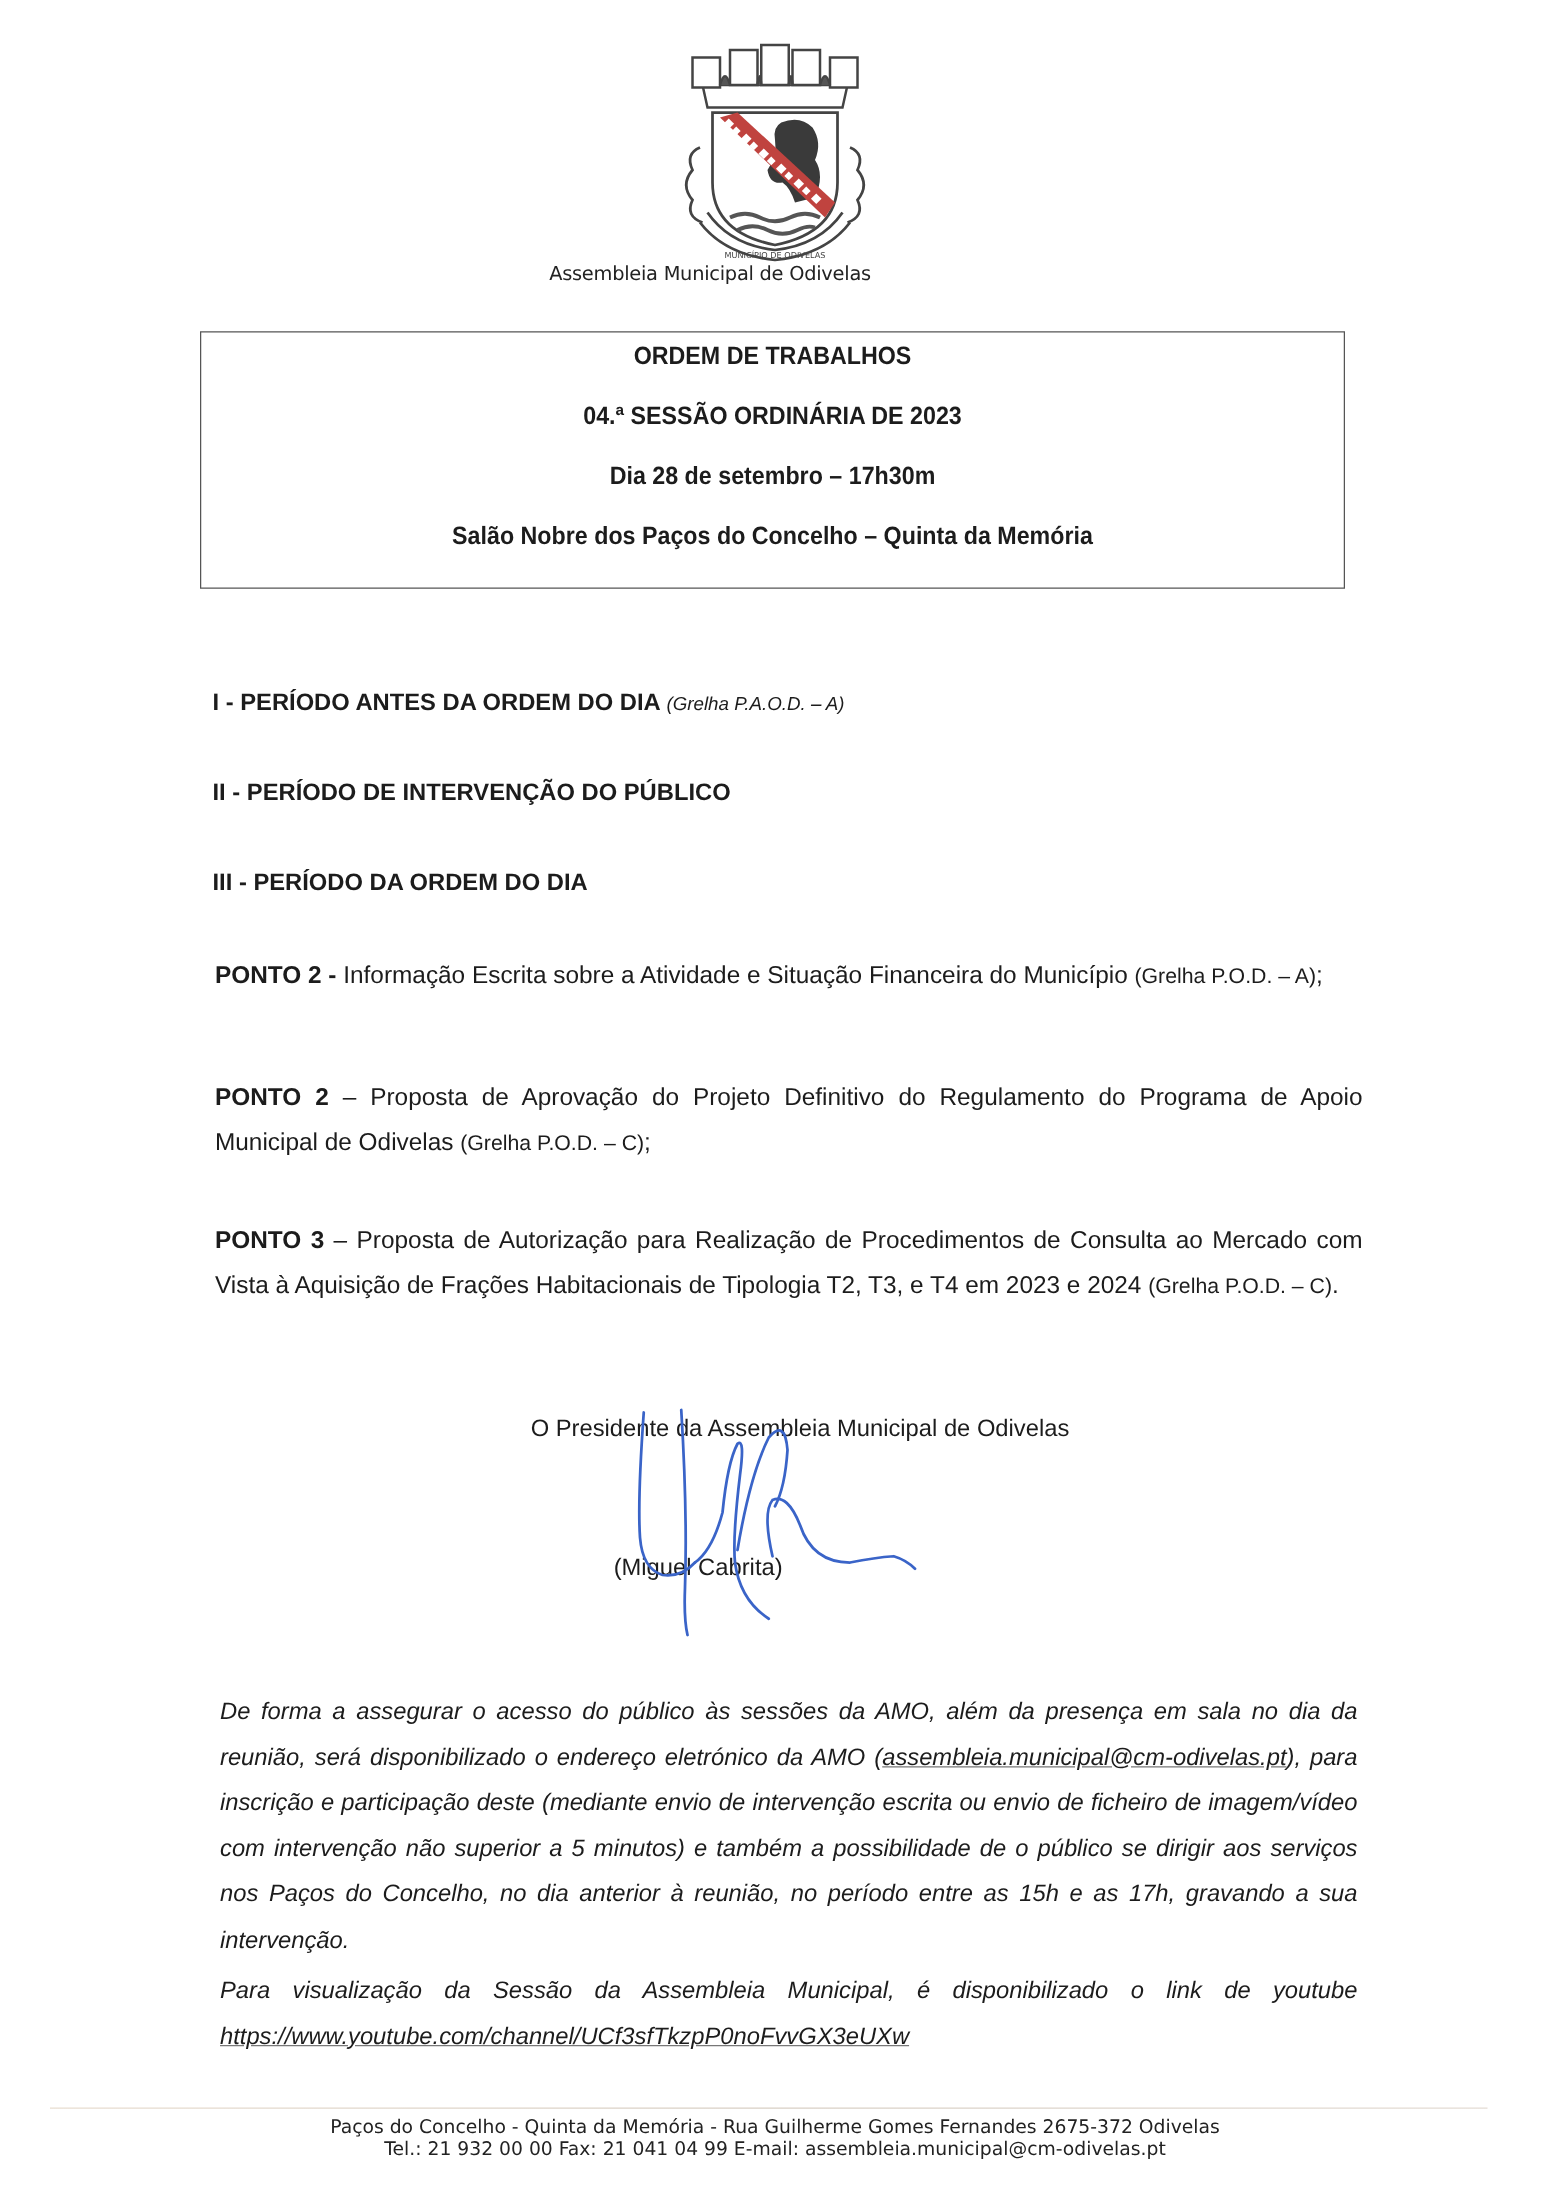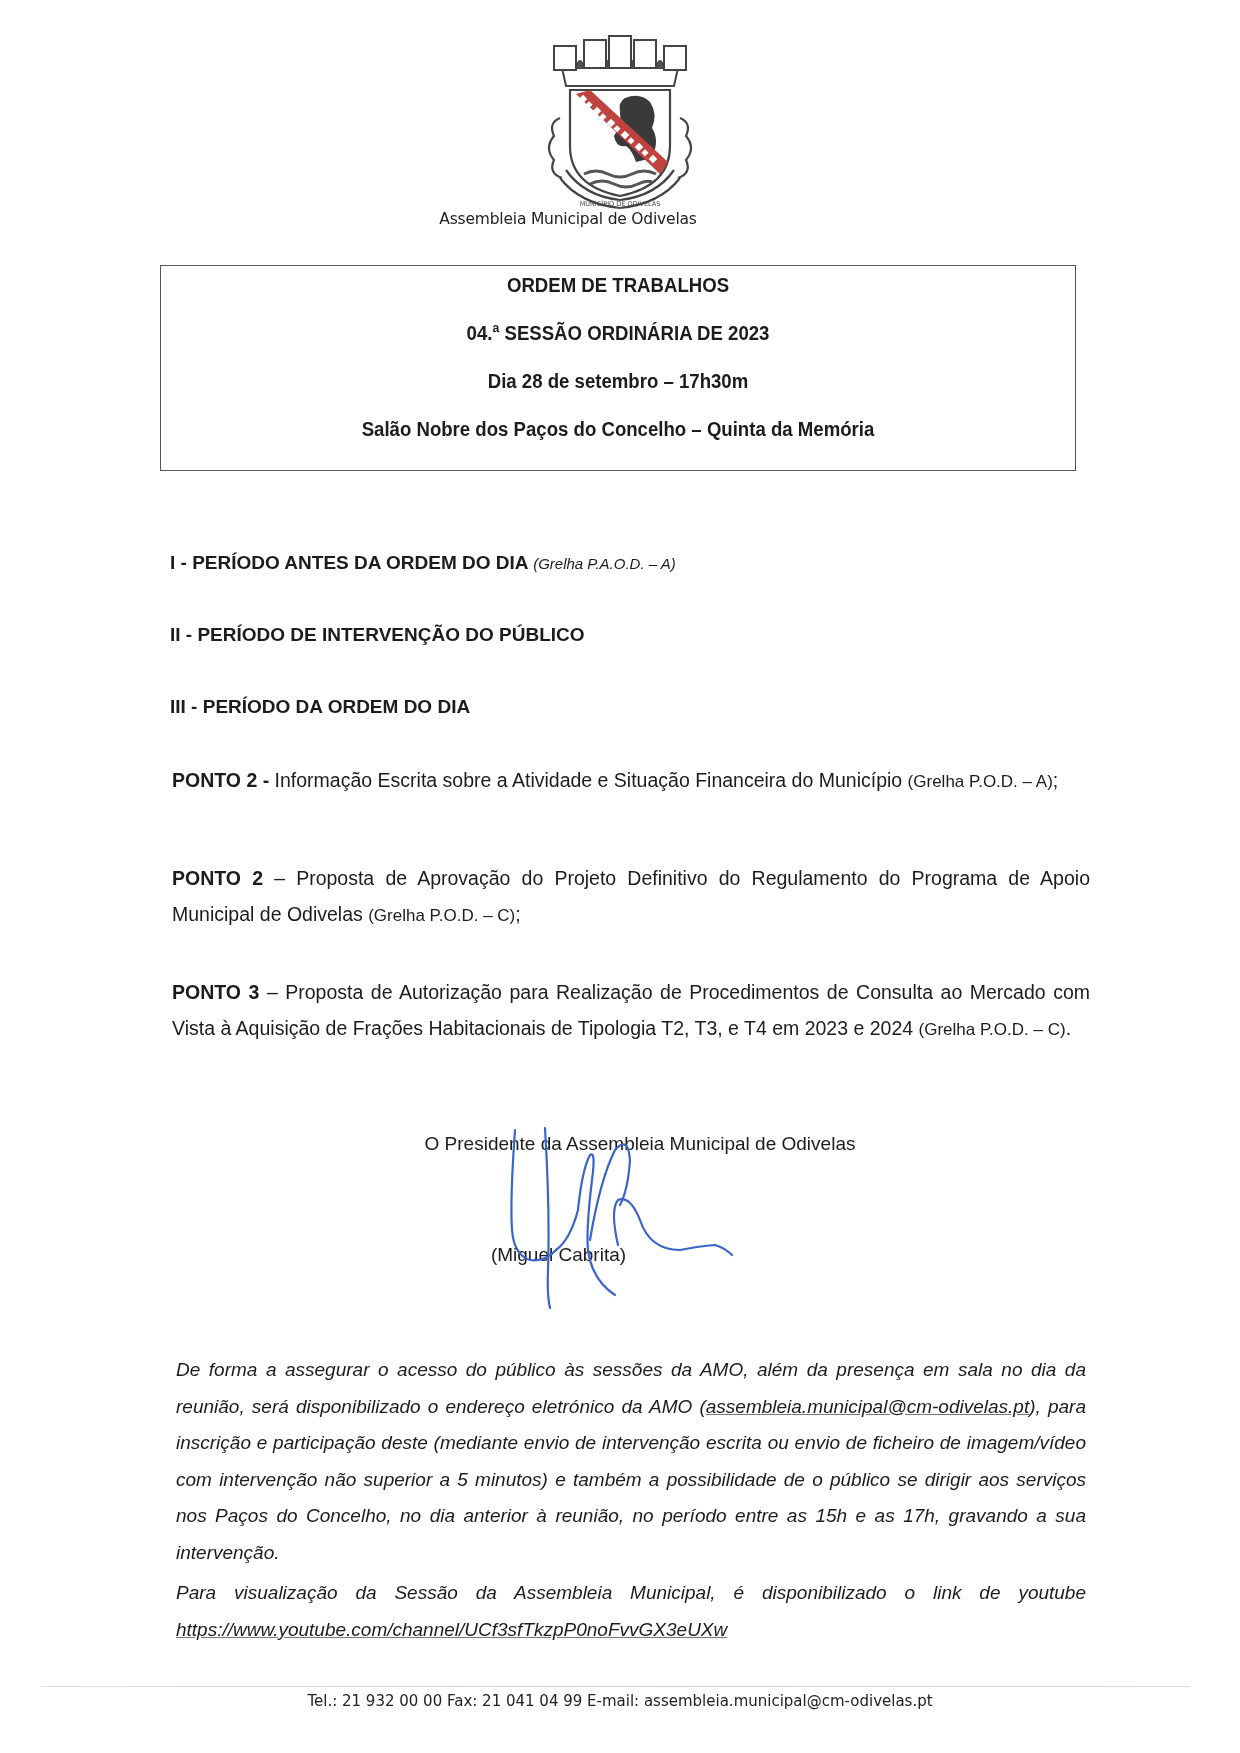--- a/index.html
+++ b/index.html
@@ -153,14 +153,15 @@
   </svg>
 </div>
 
 <div class="notice">
   <p><span>De forma a assegurar o acesso do público às sessões da AMO, além da presença em sala no dia da reunião, será disponibilizado o endereço eletrónico da AMO (</span><a href="#">assembleia.municipal@cm-odivelas.pt</a><span>), para inscrição e participação deste (mediante envio de intervenção escrita ou envio de ficheiro de imagem/vídeo com intervenção não superior a 5 minutos) e também a possibilidade de o público se dirigir aos serviços nos Paços do Concelho, no dia anterior à reunião, no período entre as 15h e as 17h, gravando a sua intervenção.</span></p>
   <p><span>Para visualização da Sessão da Assembleia Municipal, é disponibilizado o link de youtube </span><a href="#">https://www.youtube.com/channel/UCf3sfTkzpP0noFvvGX3eUXw</a></p>
 </div>
 
 <div class="footer-rule"></div>
 <div class="footer">
+  <div>Paços do Concelho - Quinta da Memória - Rua Guilherme Gomes Fernandes 2675-372 Odivelas</div>
   <div>Tel.: 21 932 00 00  Fax: 21 041 04 99  E-mail: assembleia.municipal@cm-odivelas.pt</div>
 </div>
 
 </body></html>

